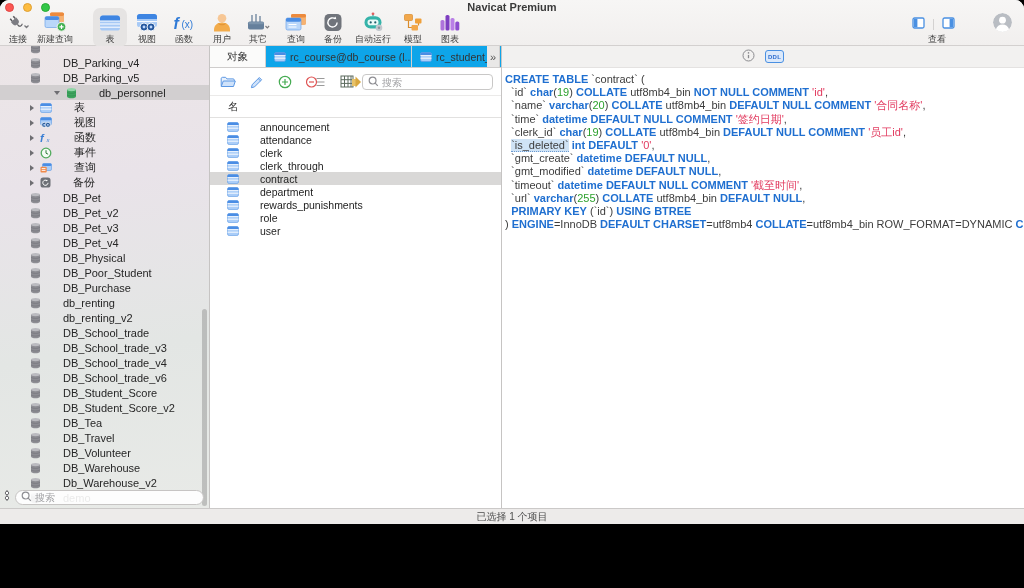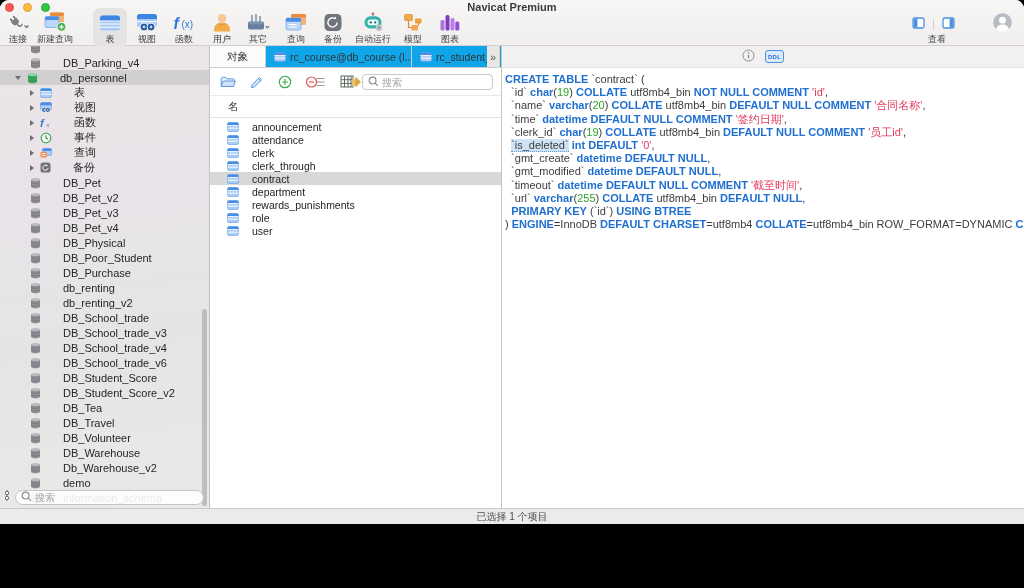--- a/index.html
+++ b/index.html
@@ -24,21 +24,21 @@
   .avatar{position:absolute;left:993px;top:13px;width:19px;height:19px;border-radius:50%;overflow:hidden;}
 
   
   .main{flex:1;display:flex;min-height:0;}
 
   
   .sidebar{position:relative;width:210px;flex:none;overflow:hidden;border-right:1px solid #c6c4c3;
     background:linear-gradient(172deg,#ece6e7 0%,#e9e3e9 30%,#e3e6e4 65%,#e8eae7 100%);}
   .tree{margin-top:-6px;}
   .trow{height:15px;display:flex;align-items:center;font-size:11px;color:#262626;white-space:nowrap;}
-  .trow.sel{background:#d2cfd0;}
+  .trow.sel{background:#d2cfd0;padding-left:39px;}
   .chev{width:0;height:0;flex:none;}
   .chev.right{border-left:4px solid #6e6e72;border-top:3.5px solid transparent;border-bottom:3.5px solid transparent;}
   .chev.down{border-top:4px solid #6e6e72;border-left:3.5px solid transparent;border-right:3.5px solid transparent;}
   .ticon{flex:none;display:flex;align-items:center;}
   .tlabel{margin-left:22px;}
   .side-scrollbar{position:absolute;right:2px;top:263px;width:5px;height:197px;background:#9a9a9a;opacity:.55;border-radius:2.5px;}
   .side-search-row{position:absolute;left:0;right:0;bottom:1px;height:20px;display:flex;align-items:center;}
   .filter-ic{margin-left:2px;flex:none;}
   .search-box{display:flex;align-items:center;background:rgba(255,255,255,.9);border:1px solid #c6c4c3;border-radius:8px;height:15px;padding:0 5px;gap:3px;}
   .side-search-row .search-box{flex:1;margin-left:3px;margin-right:5px;}
@@ -53,21 +53,21 @@
   .tab .tico{flex:none;display:flex;}
   .tab-overflow{position:absolute;right:2px;top:0;bottom:0;display:flex;align-items:center;font-size:11px;color:#555;padding:0 3px;background:#e9e8e7;}
   .obj-toolbar{height:28px;flex:none;display:flex;align-items:center;padding-left:10px;gap:14px;border-bottom:1px solid #ebeae9;position:relative;}
   .ot-ic{display:flex;align-items:center;}
   .wizard-sliver{position:absolute;left:142px;top:7px;}
   .obj-search{position:absolute;left:152px;right:8px;top:6px;height:16px;border-radius:4px;background:#fff;border:1px solid #c9c8c7;display:flex;align-items:center;padding:0 5px;gap:3px;}
   .obj-search input{border:none;outline:none;font-size:10px;flex:1;min-width:0;color:#333;background:transparent;}
   .obj-search input::placeholder{color:#a0a0a3;}
   .col-header{height:22px;flex:none;border-bottom:1px solid #e2e1e0;display:flex;align-items:center;padding-left:18px;font-size:10.5px;color:#333;}
   .tablelist{flex:1;overflow:hidden;padding-top:2px;}
-  .lrow{height:13px;display:flex;align-items:center;padding-left:17px;gap:13px;font-size:10.5px;color:#1d1d1d;white-space:nowrap;text-align:right;}
+  .lrow{height:13px;display:flex;align-items:center;padding-left:17px;gap:21px;font-size:10.5px;color:#1d1d1d;white-space:nowrap;text-align:right;}
   .lrow.sel{background:#d9d8d7;}
 
   
   .ddl{flex:1;display:flex;flex-direction:column;background:#fff;min-width:0;}
   .ddl-header{height:22px;flex:none;background:#f2f1f0;border-bottom:1px solid #e4e2e1;display:flex;align-items:center;justify-content:center;gap:10px;}
   .ddl-badge{min-width:17px;height:13px;border:1px solid #4a90e2;background:#dbe9fb;border-radius:3px;color:#2f6fd0;font-size:6px;font-weight:700;display:flex;align-items:center;justify-content:center;padding:0 2px;letter-spacing:.3px;}
   .sql{flex:1;margin:0;padding:5px 3px;font-family:"DejaVu Sans Mono",monospace;font-size:11px;line-height:12.2px;color:#3c3c3c;white-space:pre;overflow:hidden;}
   .sql .k{color:#1f6fd0;font-weight:700;}
   .sql .n{color:#2da12d;}
   .sql .s{color:#e23a5f;}
@@ -267,20 +267,31 @@
           <div class="trow">
             <span class="chev" style="margin-left: 30px;"></span>
             <span class="ticon" style="margin-left: 0px;">
               <svg width="11" height="12" viewBox="0 0 11 12">
                 <path d="M1 2.6v6.9c0 1 2 1.8 4.5 1.8S10 10.5 10 9.5V2.6z" fill="#8d8d93"></path>
                 <path d="M1 5.3c.9.7 2.6 1.1 4.5 1.1S9.1 6 10 5.3M1 7.9c.9.7 2.6 1.1 4.5 1.1S9.1 8.6 10 7.9" stroke="#717177" stroke-width=".6" fill="none"></path>
                 <ellipse cx="5.5" cy="2.6" rx="4.5" ry="1.7" fill="#bababf"></ellipse>
               </svg>
             </span>
             <span class="tlabel">DB_Parking_v4</span>
+          </div>
+          <div class="trow">
+            <span class="chev" style="margin-left: 30px;"></span>
+            <span class="ticon" style="margin-left: 0px;">
+              <svg width="11" height="12" viewBox="0 0 11 12">
+                <path d="M1 2.6v6.9c0 1 2 1.8 4.5 1.8S10 10.5 10 9.5V2.6z" fill="#8d8d93"></path>
+                <path d="M1 5.3c.9.7 2.6 1.1 4.5 1.1S9.1 6 10 5.3M1 7.9c.9.7 2.6 1.1 4.5 1.1S9.1 8.6 10 7.9" stroke="#717177" stroke-width=".6" fill="none"></path>
+                <ellipse cx="5.5" cy="2.6" rx="4.5" ry="1.7" fill="#bababf"></ellipse>
+              </svg>
+            </span>
+            <span class="tlabel">DB_Parking_v5</span>
           </div>
           <div class="trow sel">
             <span class="chev down" style="margin-left: 15px;"></span>
             <span class="ticon" style="margin-left: 6px;">
               <svg width="11" height="12" viewBox="0 0 11 12">
                 <path d="M1 2.6v6.9c0 1 2 1.8 4.5 1.8S10 10.5 10 9.5V2.6z" fill="#3da45e"></path>
                 <path d="M1 5.3c.9.7 2.6 1.1 4.5 1.1S9.1 6 10 5.3M1 7.9c.9.7 2.6 1.1 4.5 1.1S9.1 8.6 10 7.9" stroke="#2e8a4c" stroke-width=".6" fill="none"></path>
                 <ellipse cx="5.5" cy="2.6" rx="4.5" ry="1.7" fill="#8fd6a6"></ellipse>
               </svg>
             </span>

